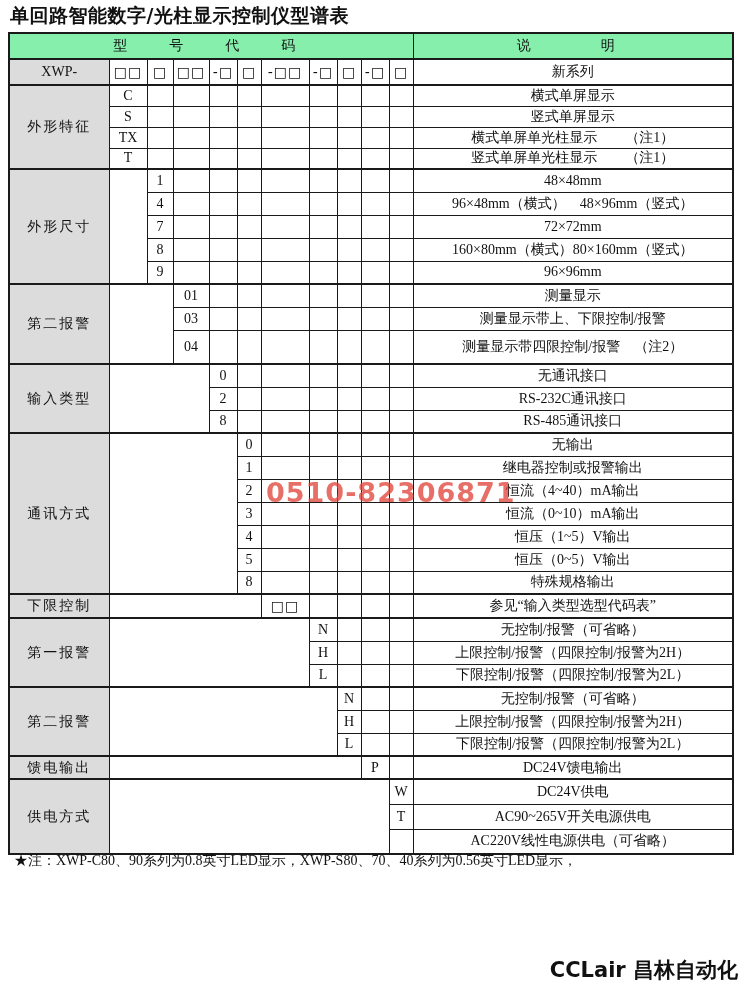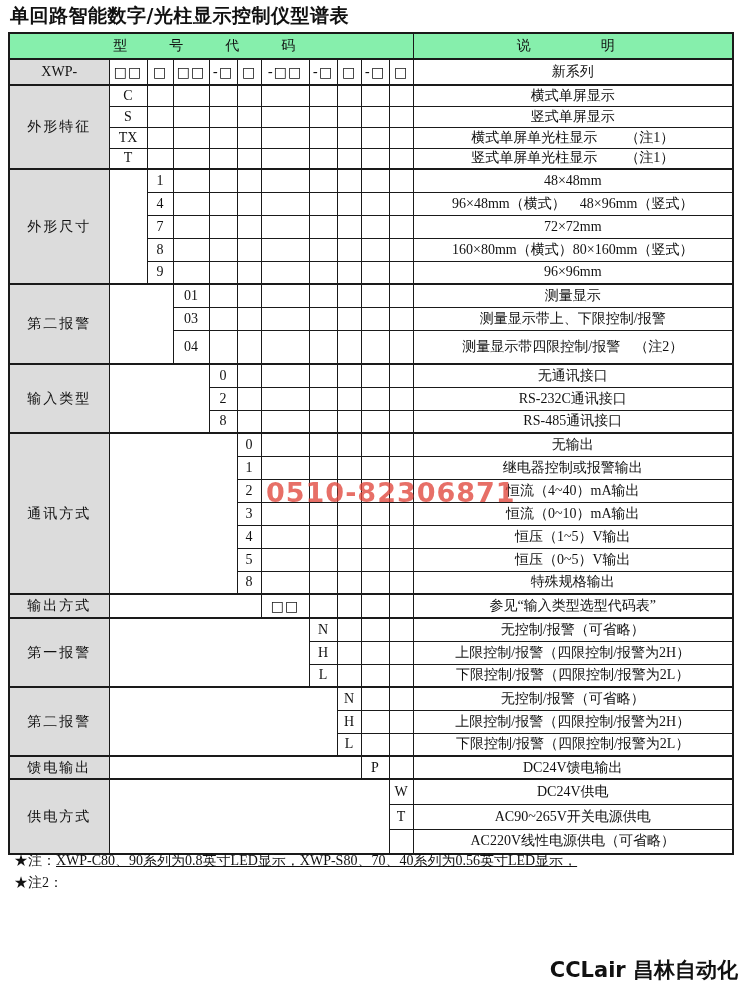--- a/index.html
+++ b/index.html
@@ -32,21 +32,21 @@
     font-family:"DejaVu Sans","Liberation Sans",sans-serif;
     font-weight:bold;font-size:27px;letter-spacing:1px;
     color:rgba(224,70,60,0.78);white-space:nowrap;
   }
   .notes{
     position:absolute;left:14px;top:850px;width:726px;
     font-size:14px;line-height:22px;
   }
   .note{display:flex;}
   .np{white-space:pre;flex:0 0 auto;}
-  .nb{flex:1;text-decoration:underline;}
+  .nb{flex:1;}
   .logo{
     position:absolute;right:12px;top:956px;
     font-family:"DejaVu Sans","Liberation Sans",sans-serif;
     font-weight:bold;font-size:21px;white-space:nowrap;
   }
 </style>
 </head>
 <body>
 
 <div class="title">单回路智能数字/光柱显示控制仪型谱表</div>
@@ -334,21 +334,21 @@
     <td class="code">8</td>
     <td></td>
         <td></td>
         <td></td>
         <td></td>
         <td></td>
     <td class="desc">特殊规格输出</td>
   </tr>
 
   <tr class="sec" style="height:24px">
-    <td class="lbl">输出方式</td>
+    <td class="lbl">下限控制</td>
     <td colspan="5"></td>
     <td class="bx">□□</td>
     <td></td>
         <td></td>
         <td></td>
         <td></td>
     <td class="desc">参见“输入类型选型代码表”</td>
   </tr>
 
   <tr class="sec" style="height:23px">
@@ -424,19 +424,18 @@
 <div class="wm">0510-82306871</div>
 
 <div class="notes">
   <div class="note">
     <div class="np">★注：</div>
     <div class="nb">
       <div>XWP-C80、90系列为0.8英寸LED显示，XWP-S80、70、40系列为0.56英寸LED显示，</div>
     </div>
   </div>
   <div class="note">
-    <div class="np">★注2：</div>
     <div class="nb">
     </div>
   </div>
 </div>
 
 <div class="logo">CCLair 昌林自动化</div>
 
 </body></html>

